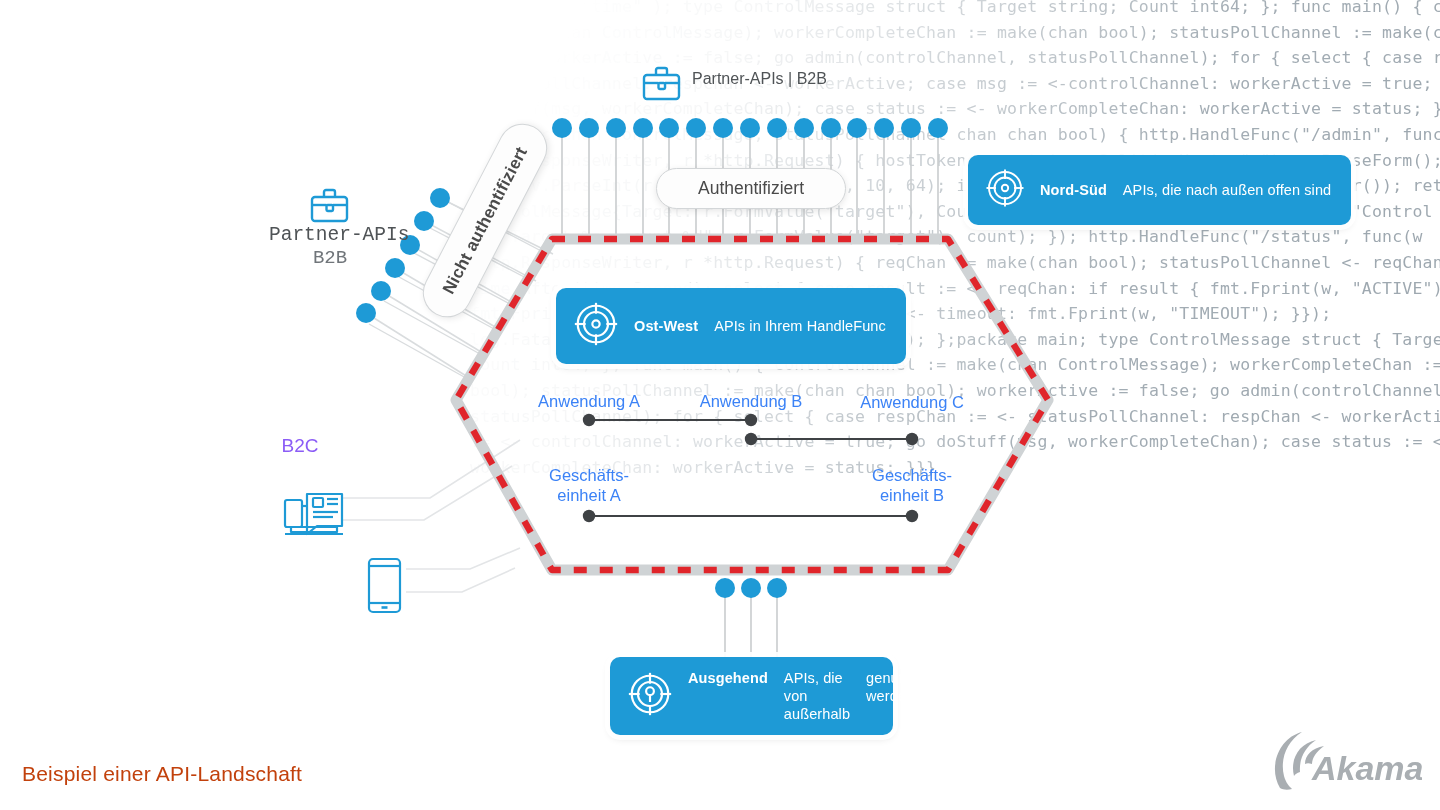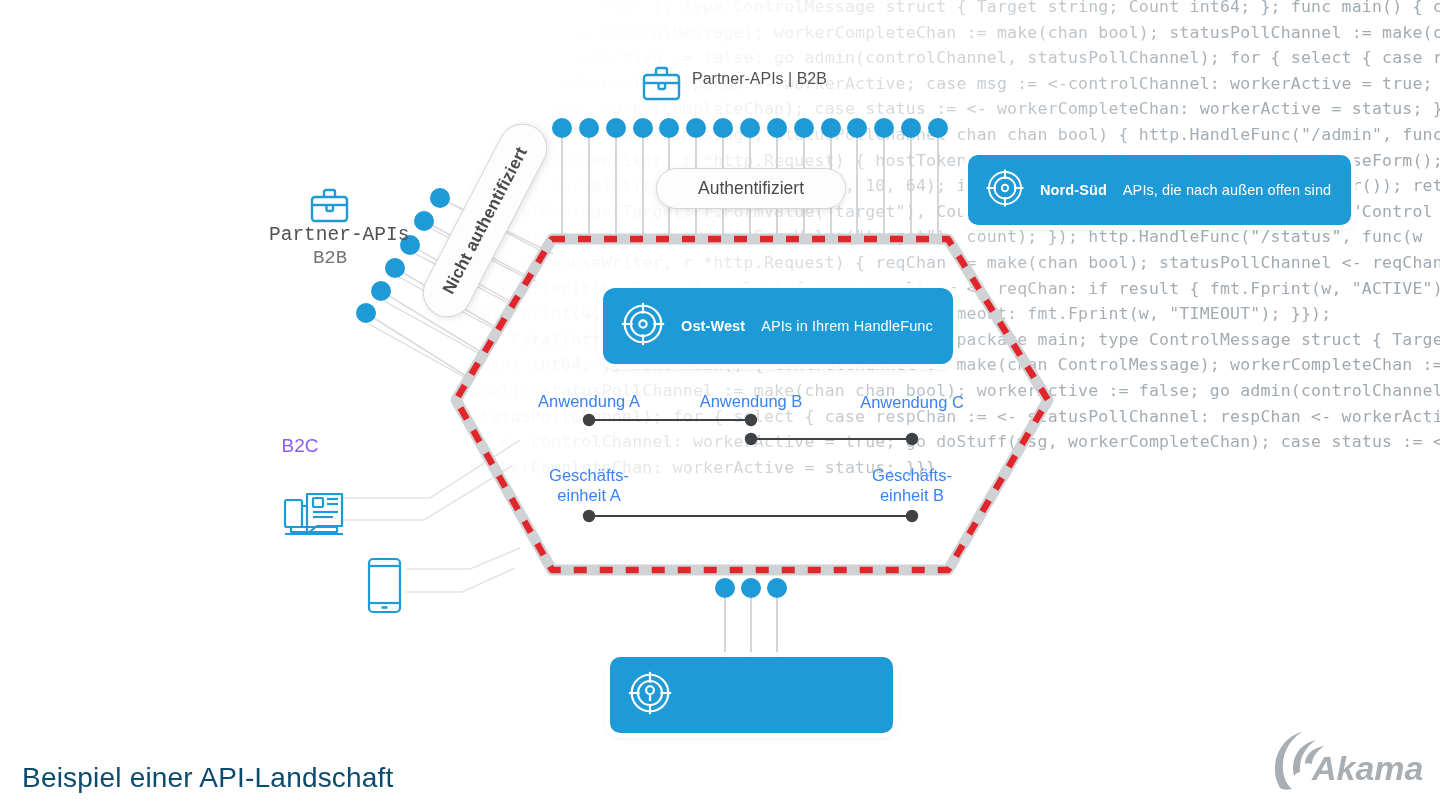--- a/index.html
+++ b/index.html
@@ -42,21 +42,21 @@
     gap: 14px;
     padding: 12px 20px 12px 16px;
     color: #fff;
     box-shadow: 0 0 0 5px rgba(255,255,255,.92), 0 3px 9px rgba(0,0,0,.14);
   }
   .card .ttl { font-size: 14.5px; font-weight: bold; line-height: 1.25; letter-spacing:.1px; }
   .card .sub { font-size: 14.5px; font-weight: normal; line-height: 1.25; letter-spacing:.1px; }
   .card .txt { display:flex; flex-direction:row; gap:16px; }
 
   #card-nord { left: 968px; top: 155px; }
-  #card-ost  { left: 603px; top: 288px; border-radius: 12px; }
+  #card-ost  { left: 556px; top: 288px; }
   #card-aus  { left: 610px; top: 657px; width: 283px; }
 
   
   .wpill {
     position: absolute;
     background: #fdfdfd;
     border: 1.6px solid #d3d6d8;
     border-radius: 40px;
     display: flex; align-items: center; justify-content: center;
     color: #4a4a4a;
@@ -73,21 +73,21 @@
   .lbl { position: absolute; color: #4f5356; white-space: nowrap; }
   #lbl-partner-top { left: 692px; top: 70px; font-size: 16px; }
   #lbl-partner-left { left: 269px; top: 224px; font-size: 19.5px; text-align:center; width:122px;font-family:Liberation Mono, monospace; }
   #lbl-partner-left .b2 { display:block; font-size: 19px; color:#70757a; margin-top:1px;text-align:center; }
   #lbl-b2c { left: 141px; top: 434px; font-size: 19.5px; text-align:center; width: 318px; }
   #lbl-b2c .b2 { display:block; font-size: 19px; color:#8b5cf6; margin-top:1px; }
 
   .node-lbl { position: absolute; font-size: 16.5px; color: #3b82f6; text-align: center; white-space: nowrap; }
 
   
-  #caption { position:absolute; left: 22px; top: 762px; font-size: 28px; color:#0c4a6e; letter-spacing:.2px; }
+  #caption { position:absolute; left: 22px; top: 762px; font-size: 21px; color:#c2410c; letter-spacing:.2px; }
   #logo { position: absolute; left: 1272px; top: 728px; width: 150px; height: 66px; }
 </style>
 </head>
 <body>
 
 <div id="stage">
 
   <div class="codebg">"strings"; "time" ); type ControlMessage struct { Target string; Count int64; }; func main() { controlChannel := make(chan ControlMessage); workerCompleteChan := make(chan bool); statusPollChannel := make(chan chan bool); workerActive := false; go admin(controlChannel, statusPollChannel); for { select { case respChan := &lt;- statusPollChannel: respChan &lt;- workerActive; case msg := &lt;-controlChannel: workerActive = true; go doStuff(msg, workerCompleteChan); case status := &lt;- workerCompleteChan: workerActive = status; }}}; func admin(cc chan ControlMessage, statusPollChannel chan chan bool) { http.HandleFunc("/admin", func(w http.ResponseWriter, r *http.Request) { hostTokens := strings.Split(r.Host, ":"); r.ParseForm(); count, err := strconv.ParseInt(r.FormValue("count"), 10, 64); if err != nil { fmt.Fprintf(w, err.Error()); return; }; msg := ControlMessage{Target: r.FormValue("target"), Count: count}; cc &lt;- msg; fmt.Fprintf(w, "Control message issued for Target %s, count %d", r.FormValue("target"), count); }); http.HandleFunc("/status", func(w http.ResponseWriter, r *http.Request) { reqChan := make(chan bool); statusPollChannel &lt;- reqChan; timeout := time.After(time.Second); select { case result := &lt;- reqChan: if result { fmt.Fprint(w, "ACTIVE"); } else { fmt.Fprint(w, "INACTIVE"); }; return; case &lt;- timeout: fmt.Fprint(w, "TIMEOUT"); }}); log.Fatal(http.ListenAndServe(":1337", nil)); };package main; type ControlMessage struct { Target string; Count int64; }; func main() { controlChannel := make(chan ControlMessage); workerCompleteChan := make(chan bool); statusPollChannel := make(chan chan bool); workerActive := false; go admin(controlChannel, statusPollChannel); for { select { case respChan := &lt;- statusPollChannel: respChan &lt;- workerActive; case msg := &lt;- controlChannel: workerActive = true; go doStuff(msg, workerCompleteChan); case status := &lt;- workerCompleteChan: workerActive = status; }}}</div>
 
   <svg class="layer" viewBox="0 0 1440 810">
@@ -301,20 +301,25 @@
         <circle cx="21" cy="21" r="16"></circle>
         <circle cx="21" cy="21" r="10.5"></circle>
         <circle cx="21" cy="18.5" r="3.4"></circle>
         <line x1="21" y1="21.9" x2="21" y2="28"></line>
         <line x1="21" y1="2.5" x2="21" y2="12"></line>
         <line x1="21" y1="31.5" x2="21" y2="39.5"></line>
         <line x1="2.5" y1="21" x2="12" y2="21"></line>
         <line x1="30" y1="21" x2="39.5" y2="21"></line>
       </svg>
     </span>
+    <span class="txt">
+      <span class="ttl">Ausgehend</span>
+      <span class="sub">APIs, die von außerhalb</span>
+      <span class="sub">genutzt werden</span>
+    </span>
   </div>
 
   <div id="caption">Beispiel einer API-Landschaft</div>
 
   <div id="logo">
     <svg viewBox="0 0 150 66" width="150" height="66">
       <g fill="#a9aeb2">
         <path d="M8,60 C-4,40 6,10 30,4 C14,14 8,32 12,48 C14,55 17,58 20,61 C16,62 11,62 8,60 Z"></path>
         <path d="M22,48 C18,32 26,16 44,12 C32,20 27,32 28,44 C25,45 23,46 22,48 Z"></path>
         <path d="M33,36 C33,27 40,20 52,18 C44,24 40,30 40,36 C37,35 35,35 33,36 Z"></path>

